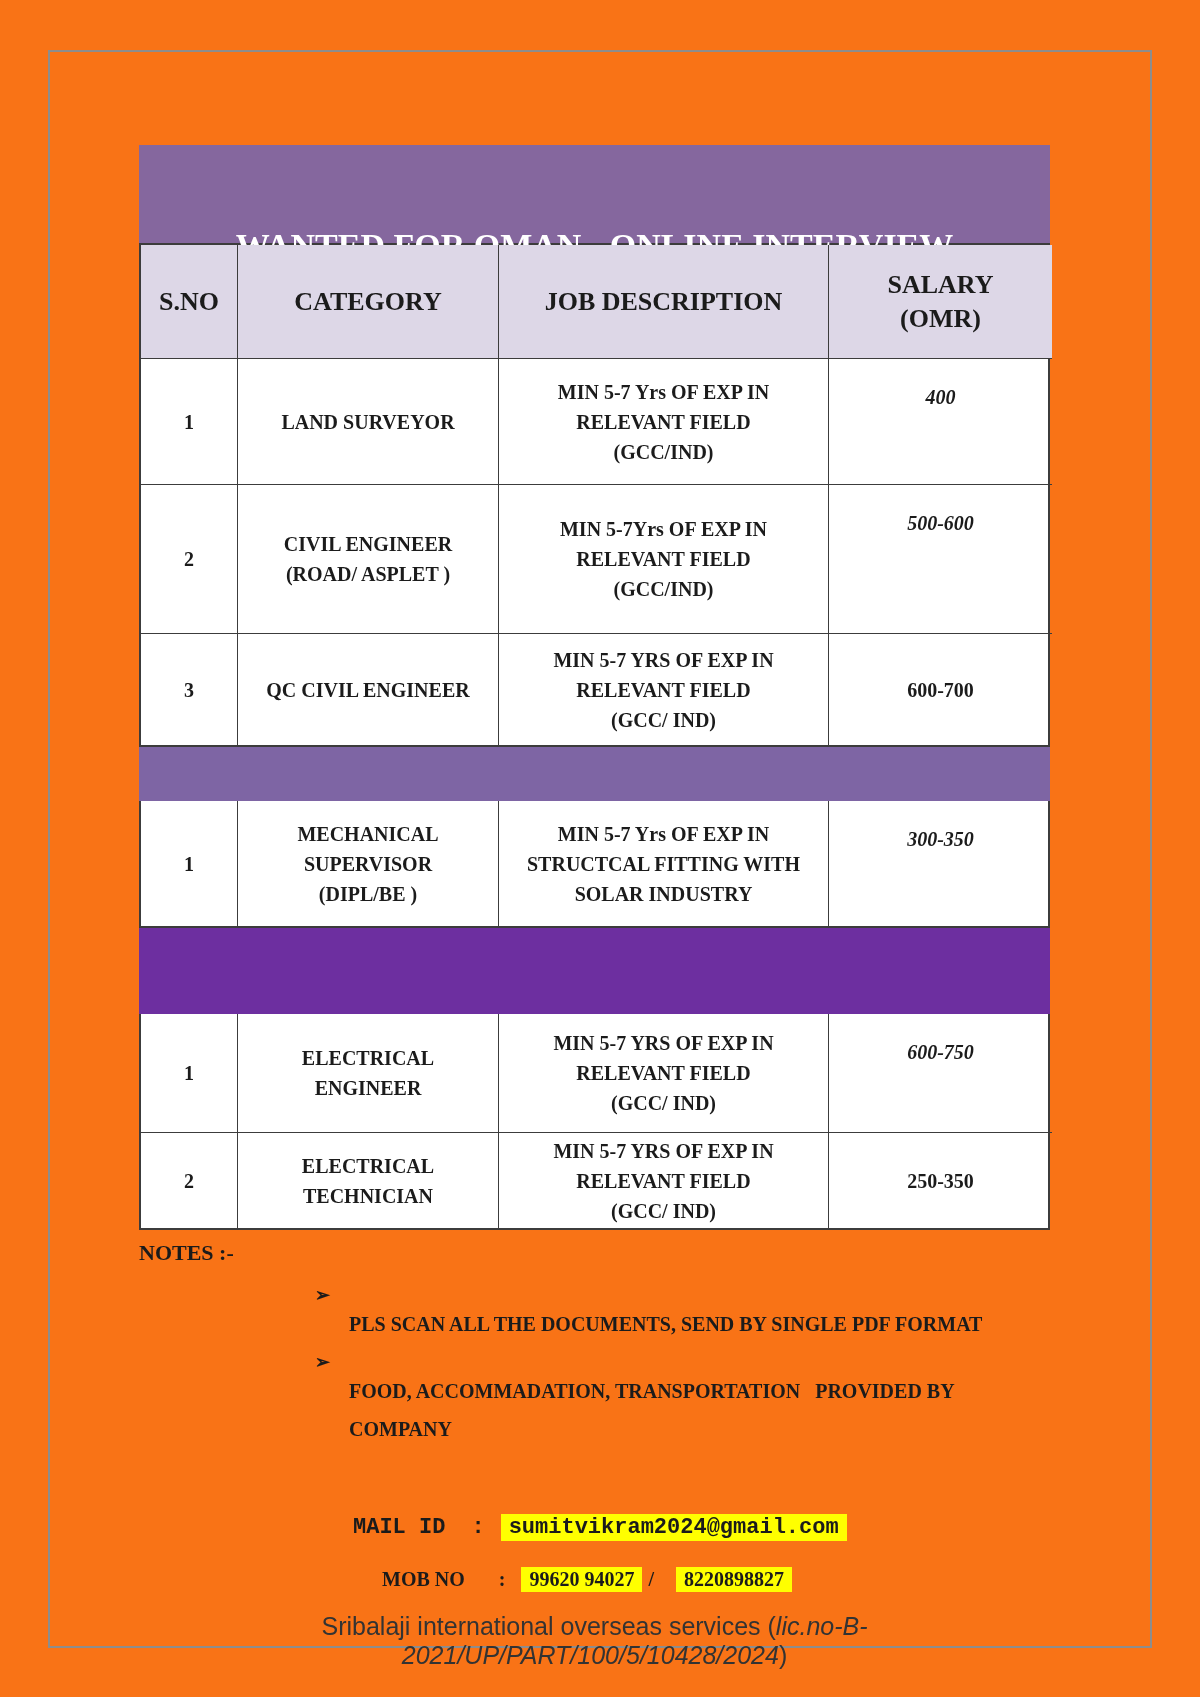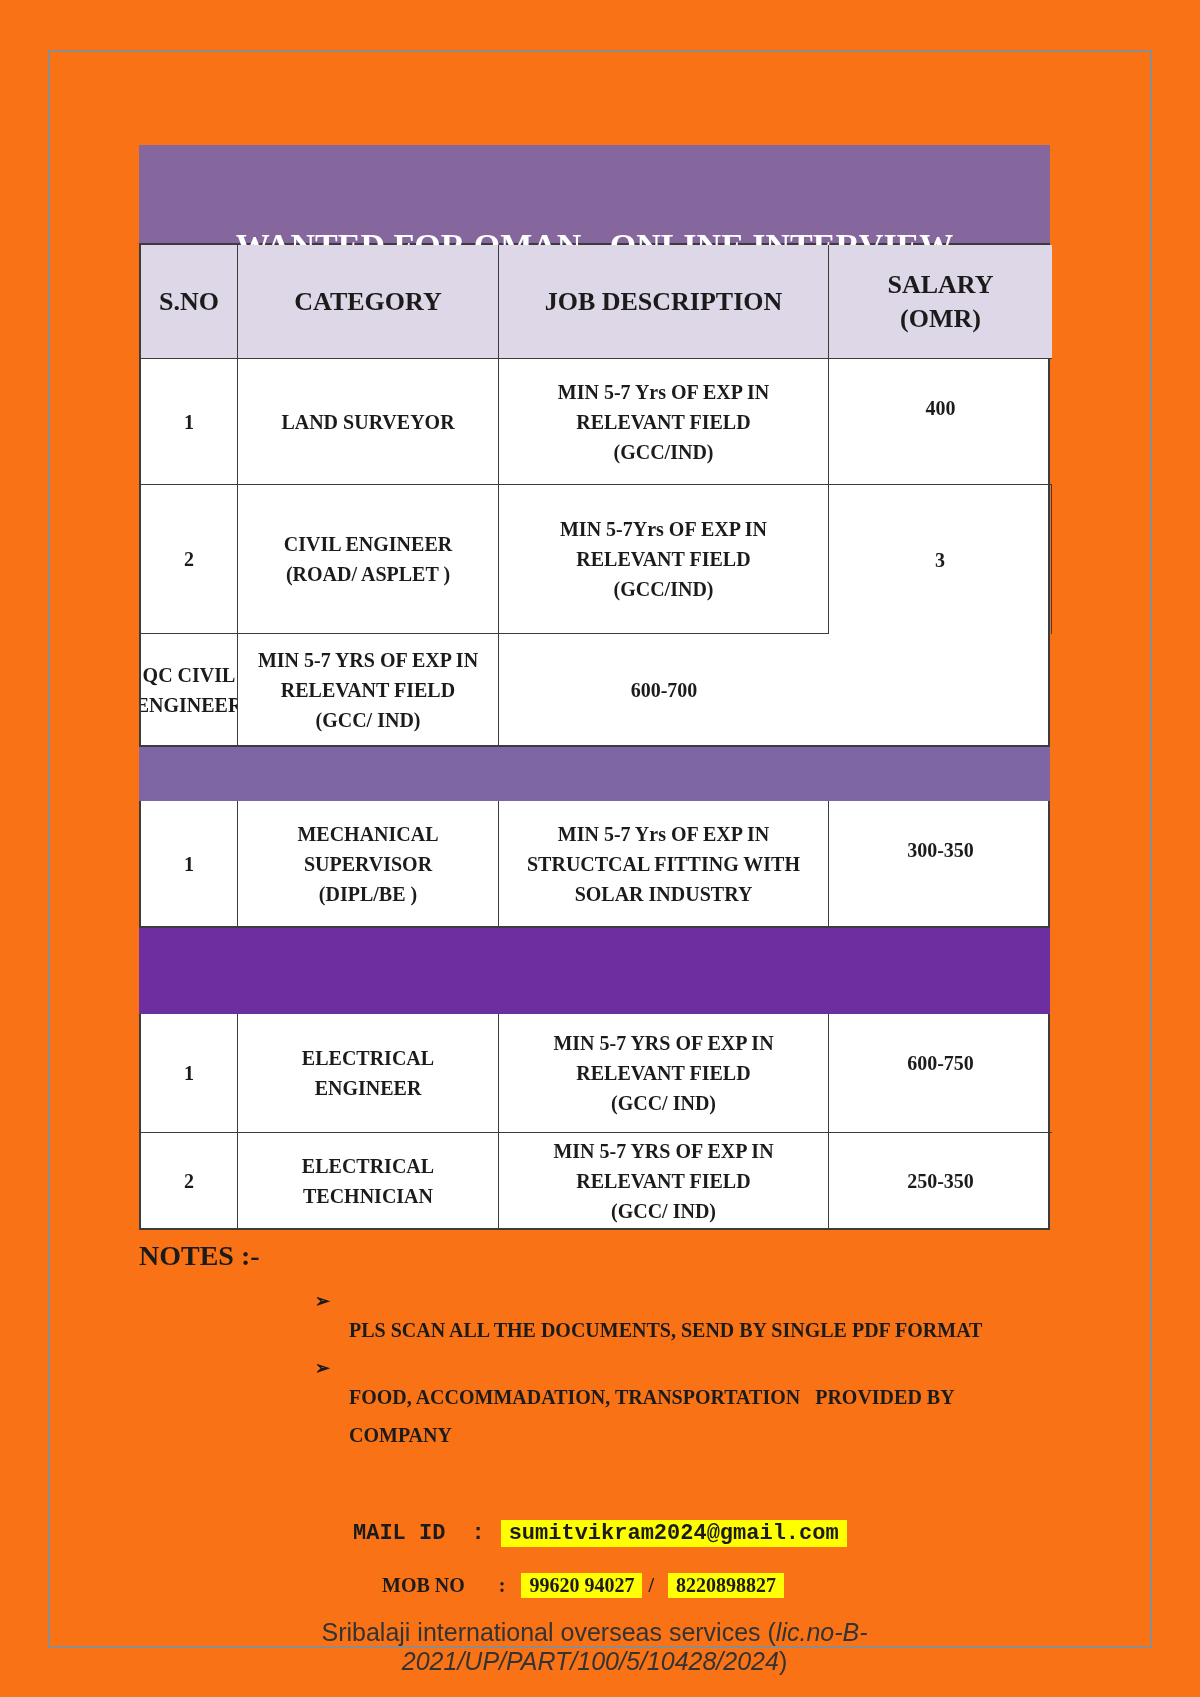--- a/index.html
+++ b/index.html
@@ -36,39 +36,39 @@
   .jobs-table.first { border-top:2px solid #3c3c3c; }
   .cell {
     border-right:1px solid #3c3c3c; border-bottom:1px solid #3c3c3c;
     display:flex; flex-direction:column; align-items:center; justify-content:center;
     text-align:center; font-weight:bold; white-space:pre-line;
     font-size:20px; line-height:1.5; padding:2px 10px; overflow:hidden;
   }
   .cell.last-col { border-right:none; }
   .cell.last-row { border-bottom:none; }
   .cell.th { background:#ddd7e7; font-size:26px; line-height:1.3; }
-  .cell.sal-top { justify-content:flex-start; padding-top:34px; }
+  .cell.sal-top { justify-content:flex-start; padding-top:23px;font-style:italic; }
   .grid-oil  { grid-template-rows:114px 126px 149px 111px; }
   .grid-solar{ grid-template-rows:125px; }
   .grid-elec { grid-template-rows:119px 95px; }
 
   
-  .notes-label { margin-top:10px; font-size:28px; font-weight:bold; }
+  .notes-label { margin-top:10px; font-size:22px; font-weight:bold; }
   .bullets { margin-left:176px; margin-top:10px; }
   .bullet-row { display:flex; align-items:flex-start; font-weight:bold; font-size:20px; line-height:38px; }
   .bullet-row .arrow { width:34px; flex:0 0 34px; font-size:18px; }
   .bullet-row .bullet-text { white-space:pre-wrap; max-width:640px;margin-top:29px; }
   .south-line { margin-left:93px; margin-top:2px; font-size:22px; font-weight:bold; white-space:pre-wrap; }
   .mail-line { margin-left:214px; margin-top:66px; font-size:22px; font-weight:bold; display:flex; align-items:baseline;font-family:Liberation Mono, monospace; }
   .mob-line  { margin-left:243px; margin-top:26px; font-size:20px; font-weight:bold; display:flex; align-items:baseline; }
   .sep-colon { margin-left:26px; }
   .mob-line .sep-colon { margin-left:34px; }
   .highlight { background:#ffff00; padding:1px 8px; margin-left:16px; }
   .slash { margin:0 6px; }
-  .mob-line .highlight + .slash + .highlight { margin-left:8px; }
+  .mob-line .highlight + .slash + .highlight { margin-left:16px; }
 
   .footer {
     margin-top:20px; text-align:center;
     font-family:"Liberation Sans", sans-serif; font-size:25px; color:#333333;
   }
   .footer .lic { font-style:italic; }
 </style>
 </head>
 <body>
 
@@ -95,20 +95,21 @@
 RELEVANT FIELD
 (GCC/IND)</div>
       <div class="cell last-col sal-top">400</div>
 
       <div class="cell">2</div>
       <div class="cell">CIVIL ENGINEER
 (ROAD/ ASPLET )</div>
       <div class="cell">MIN 5-7Yrs OF EXP IN
 RELEVANT FIELD
 (GCC/IND)</div>
+      <div class="cell last-col sal-top">500-600</div>
 
       <div class="cell last-row">3</div>
       <div class="cell last-row">QC CIVIL ENGINEER</div>
       <div class="cell last-row">MIN 5-7 YRS OF EXP IN
 RELEVANT FIELD
 (GCC/ IND)</div>
       <div class="cell last-col last-row">600-700</div>
     </div>
 
     <div class="banner banner-solar">

